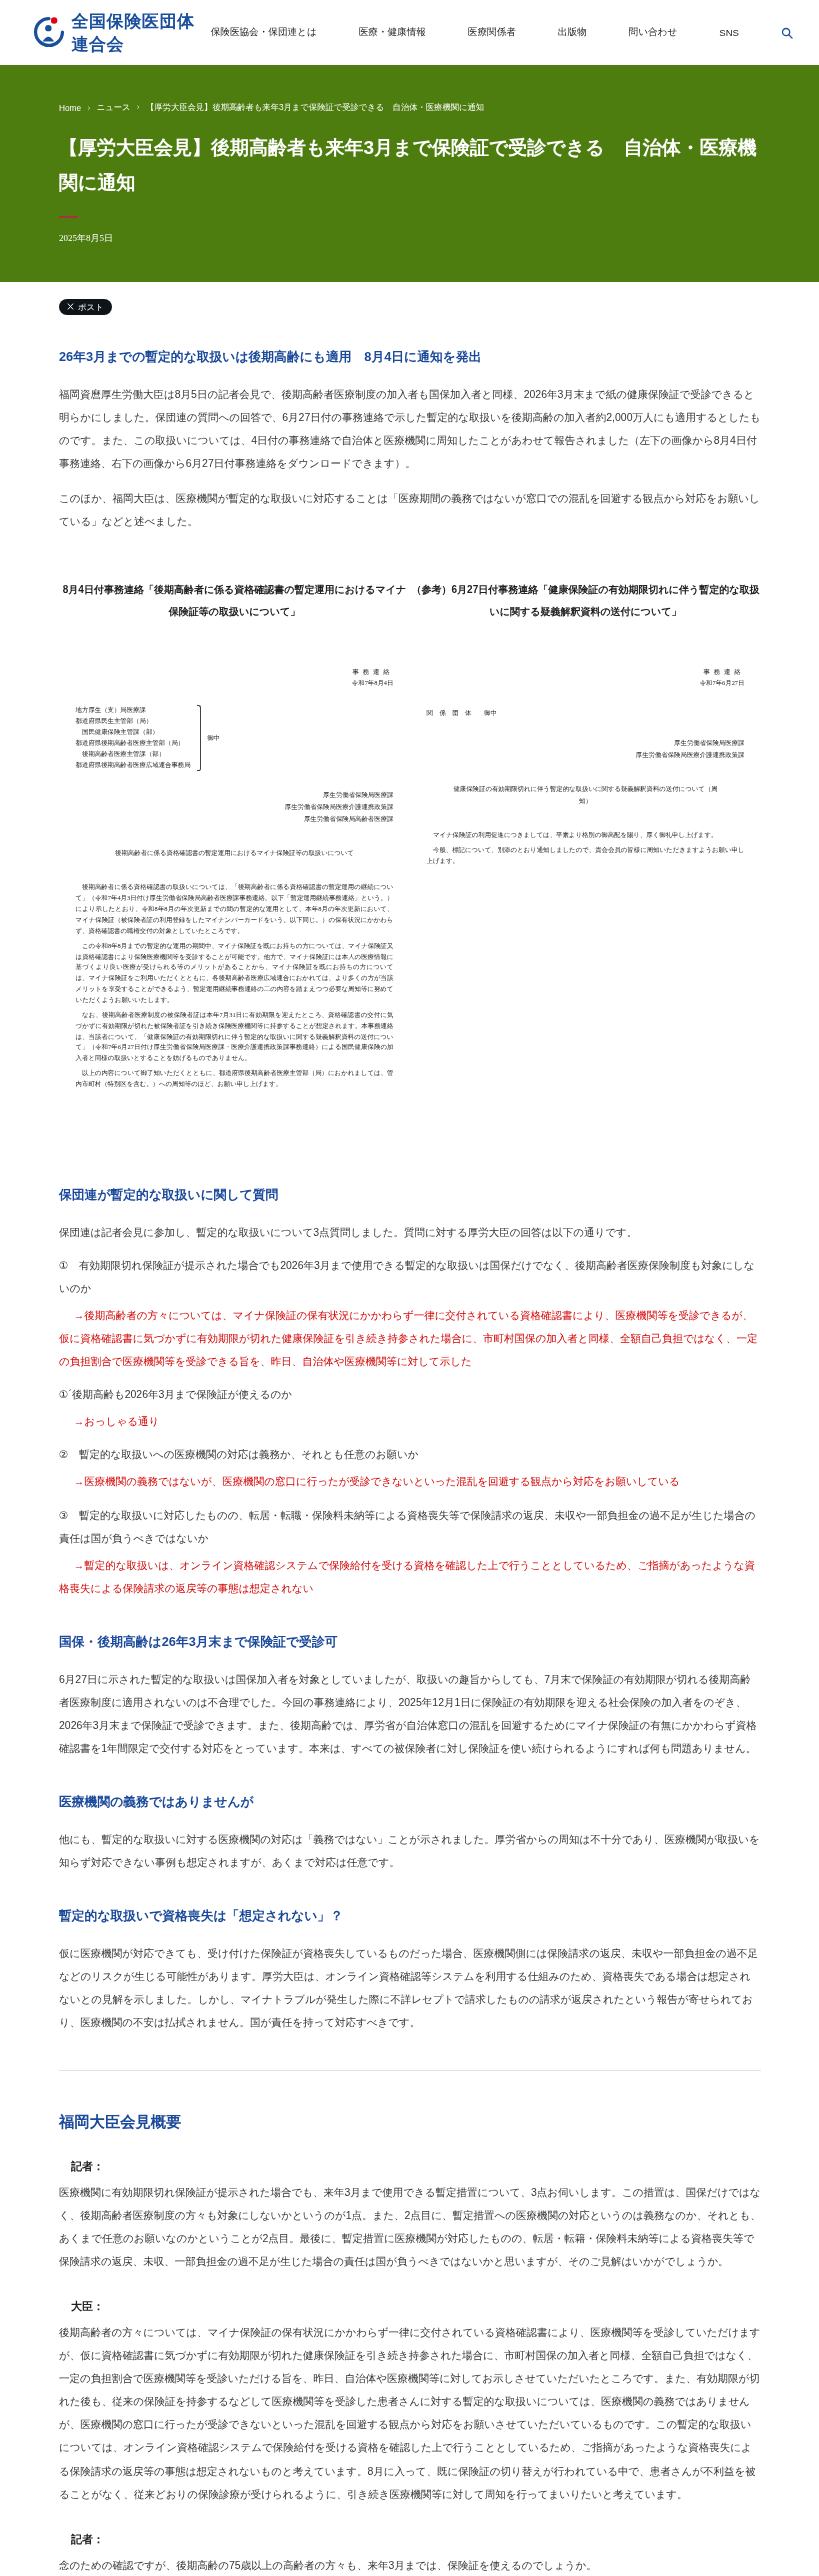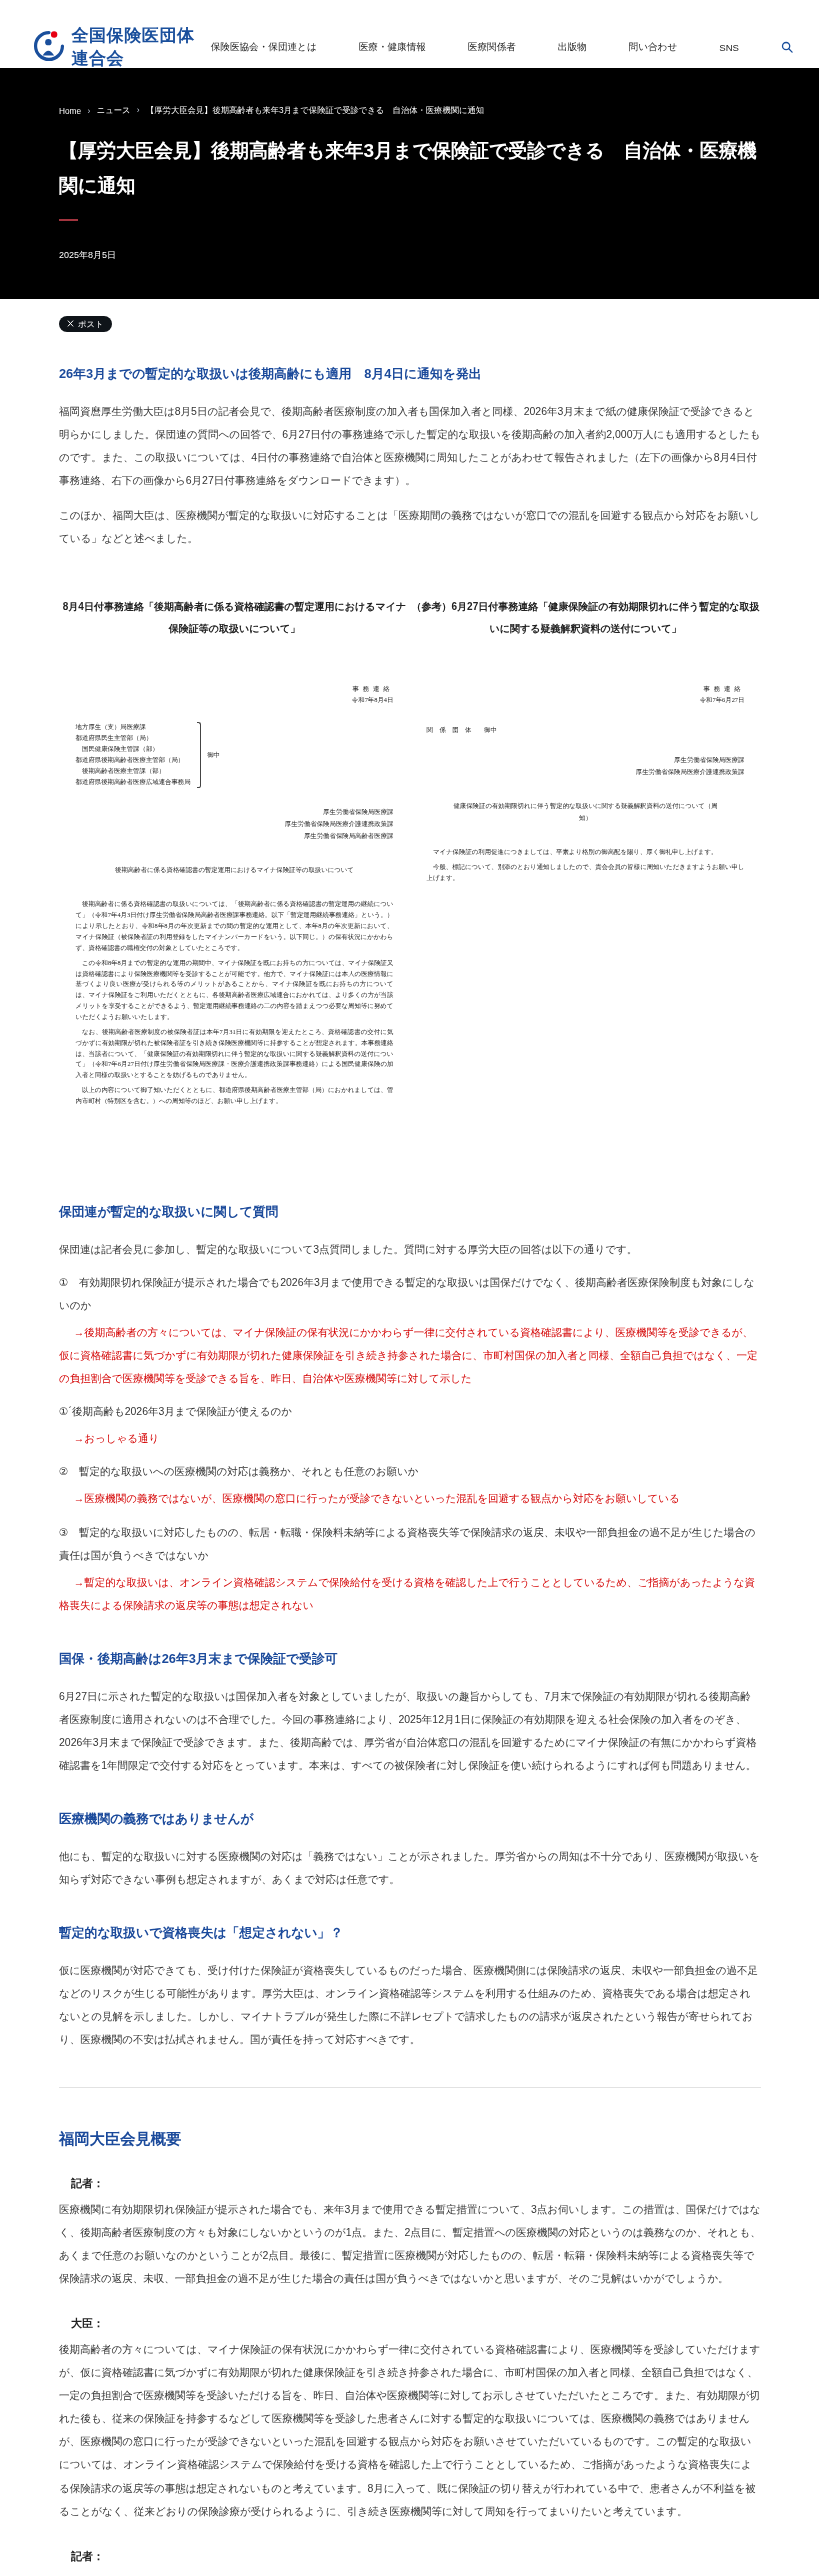--- a/index.html
+++ b/index.html
@@ -5,51 +5,50 @@
   * { box-sizing: border-box; margin: 0; padding: 0; }
   body {
     width: 820px;
     margin: 0 auto;
     background: #ffffff;
     font-family: "Liberation Sans", "DejaVu Sans", sans-serif;
     color: #333;
   }
   
   .site-header {
-    height: 42px;
+    height: 65px;
     display: flex;
     align-items: center;
     justify-content: space-between;
     padding: 0 27px 0 33px;
     background: #fff;
-    margin-top: 26px;
   }
   .logo-wrap { display: flex; align-items: center; gap: 6.4px; cursor: pointer; }
   .logo-text { font-size: 17px; font-weight: bold; color: #1a4f9c; letter-spacing: 0.6px; }
   .main-nav { display: flex; align-items: center; gap: 42px; }
   .main-nav .nav-item { font-size: 9.6px; color: #222; cursor: pointer; white-space: nowrap; }
   .search-btn { cursor: pointer; display: flex; align-items: center; }
   
   .hero {
-    background: #000000;
+    background: #4d7c0f;
     color: #fff;
     padding: 37px 0 37px;
   }
   .hero-inner { width: 702px; margin: 0 auto; }
   .breadcrumb { font-size: 8.3px; display: flex; align-items: center; flex-wrap: wrap; color: #fff; }
   .breadcrumb .crumb { cursor: pointer; }
   .breadcrumb .crumb.current { cursor: default; }
   .breadcrumb .crumb:not(:last-child)::after {
     content: "›";
     margin: 0 6.4px;
     color: #cdd9ea;
   }
   .page-title { font-size: 19px; font-weight: bold; line-height: 1.85; margin-top: 16.6px; }
   .title-accent { width: 19px; height: 1.9px; background: #a2343e; margin-top: 16.6px; }
-  .hero-date { font-size: 9px; margin-top: 28px; }
+  .hero-date { font-size: 9px; margin-top: 14px; font-family: Liberation Serif, serif; }
   
   .content { width: 702px; margin: 0 auto; padding-top: 16.6px; }
   .post-btn {
     display: inline-flex; align-items: center; gap: 3.8px;
     background: #0f1419; color: #fff;
     font-size: 8.3px; border: none; border-radius: 8px;
     padding: 2.6px 8.3px; cursor: pointer;
   }
   .sec-h {
     color: #1b4a9b; font-size: 12.8px; font-weight: bold;

